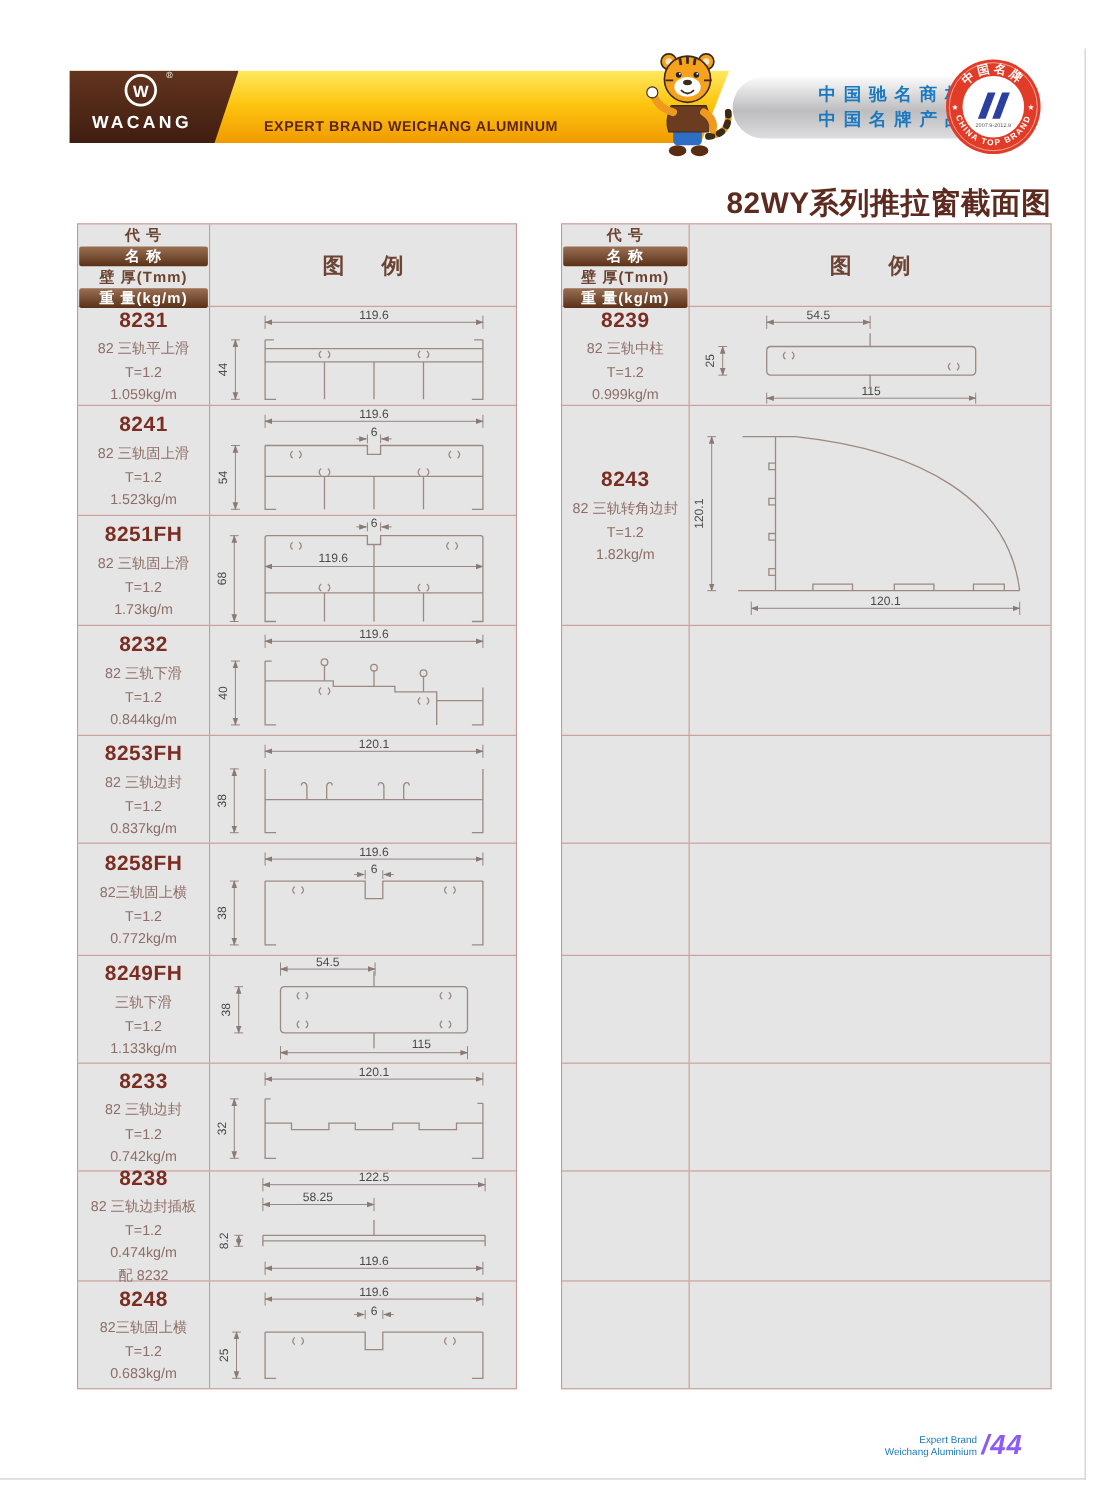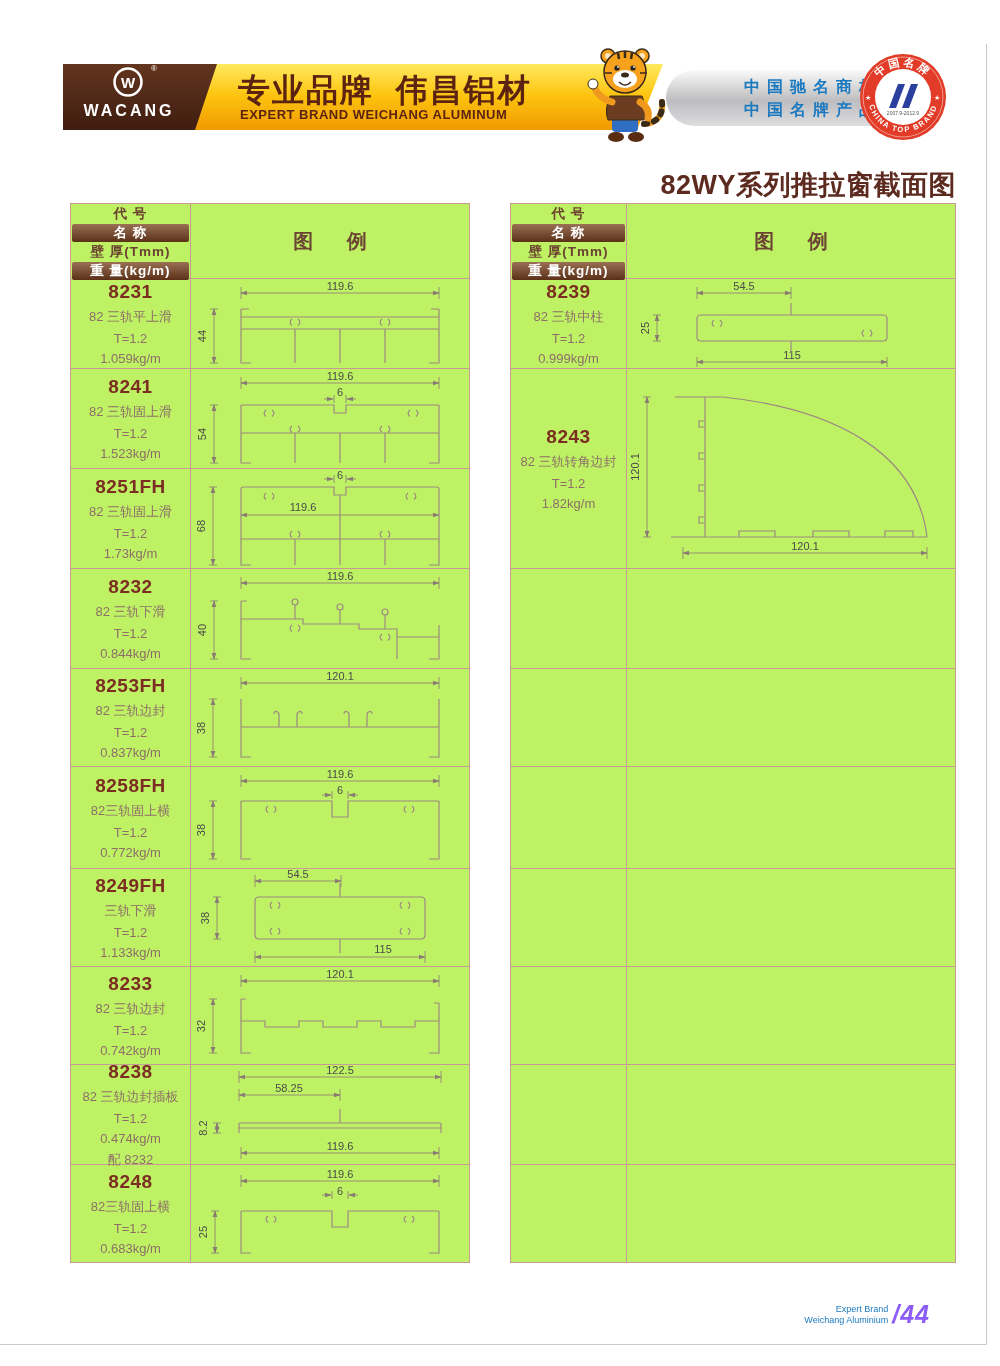--- a/index.html
+++ b/index.html
@@ -21,21 +21,21 @@
   .hdr-en{position:absolute;left:240px;top:107px;font-size:13px;font-weight:bold;color:#5c2410;letter-spacing:.5px}
   .hdr-silver{position:absolute;left:666px;top:70px;width:274px;height:56px;border-radius:28px;
     background:linear-gradient(180deg,#fafafa,#bdbdbf 55%,#dddddf)}
   .accolade{margin:5px 0 0 78px;font-size:16px;font-weight:bold;color:#1b79c0;letter-spacing:7px;line-height:23px}
   .badge{position:absolute;left:858px;top:52px}
   .tiger{position:absolute;left:578px;top:44px;z-index:5}
 
   .page-title{position:absolute;top:167px;right:44px;font-size:27px;font-weight:bold;color:#5c2a1f;letter-spacing:.5px}
 
   
-  .ptable{position:absolute;top:203px;border:1px solid #c79a96;background:#bef264}
+  .ptable{position:absolute;top:203px;border:1px solid #c79a96;background:#e5e5e5}
   #tableL{left:70px;width:400px}
   #tableR{left:510px;width:446px}
   .thead{display:flex;height:74px}
   .thead-info{width:120px;border-right:1px solid #c79a96;display:flex;flex-direction:column;padding:1px}
   #tableR .thead-info,#tableR .pinfo{width:116px}
   .hrow{flex:1;display:flex;align-items:center;justify-content:center;font-size:13.5px;font-weight:bold;letter-spacing:1px}
   .hrow.brown{background:linear-gradient(180deg,#9a7055,#5a3017);color:#fff;border-radius:2px;margin:1px 0}
   .hrow.white{color:#6b4130}
   .thead-legend{flex:1;display:flex;align-items:center;justify-content:center;
     font-size:20px;font-weight:bold;color:#6b4434;letter-spacing:14px;padding-left:14px}
@@ -78,21 +78,20 @@
   <div class="logo">
     <span class="logo-mark">
       <svg width="36" height="34" viewBox="0 0 36 34">
         <circle cx="17" cy="16" r="13.5" fill="none" stroke="#fff" stroke-width="2.5"></circle>
         <text x="17" y="22" text-anchor="middle" font-size="15" font-weight="bold" fill="#fff">W</text>
       </svg>
       <span class="reg">®</span>
     </span>
     <div class="logo-name">WACANG</div>
   </div>
-  <div class="hdr-cn">专业品牌  伟昌铝材</div>
   <div class="hdr-en">EXPERT BRAND WEICHANG ALUMINUM</div>
 
   <div class="hdr-silver">
     <div class="accolade">
       <div>中国驰名商标</div>
       <div>中国名牌产品</div>
     </div>
   </div>
 
   <svg class="tiger" width="96" height="104" viewBox="0 0 96 104">

